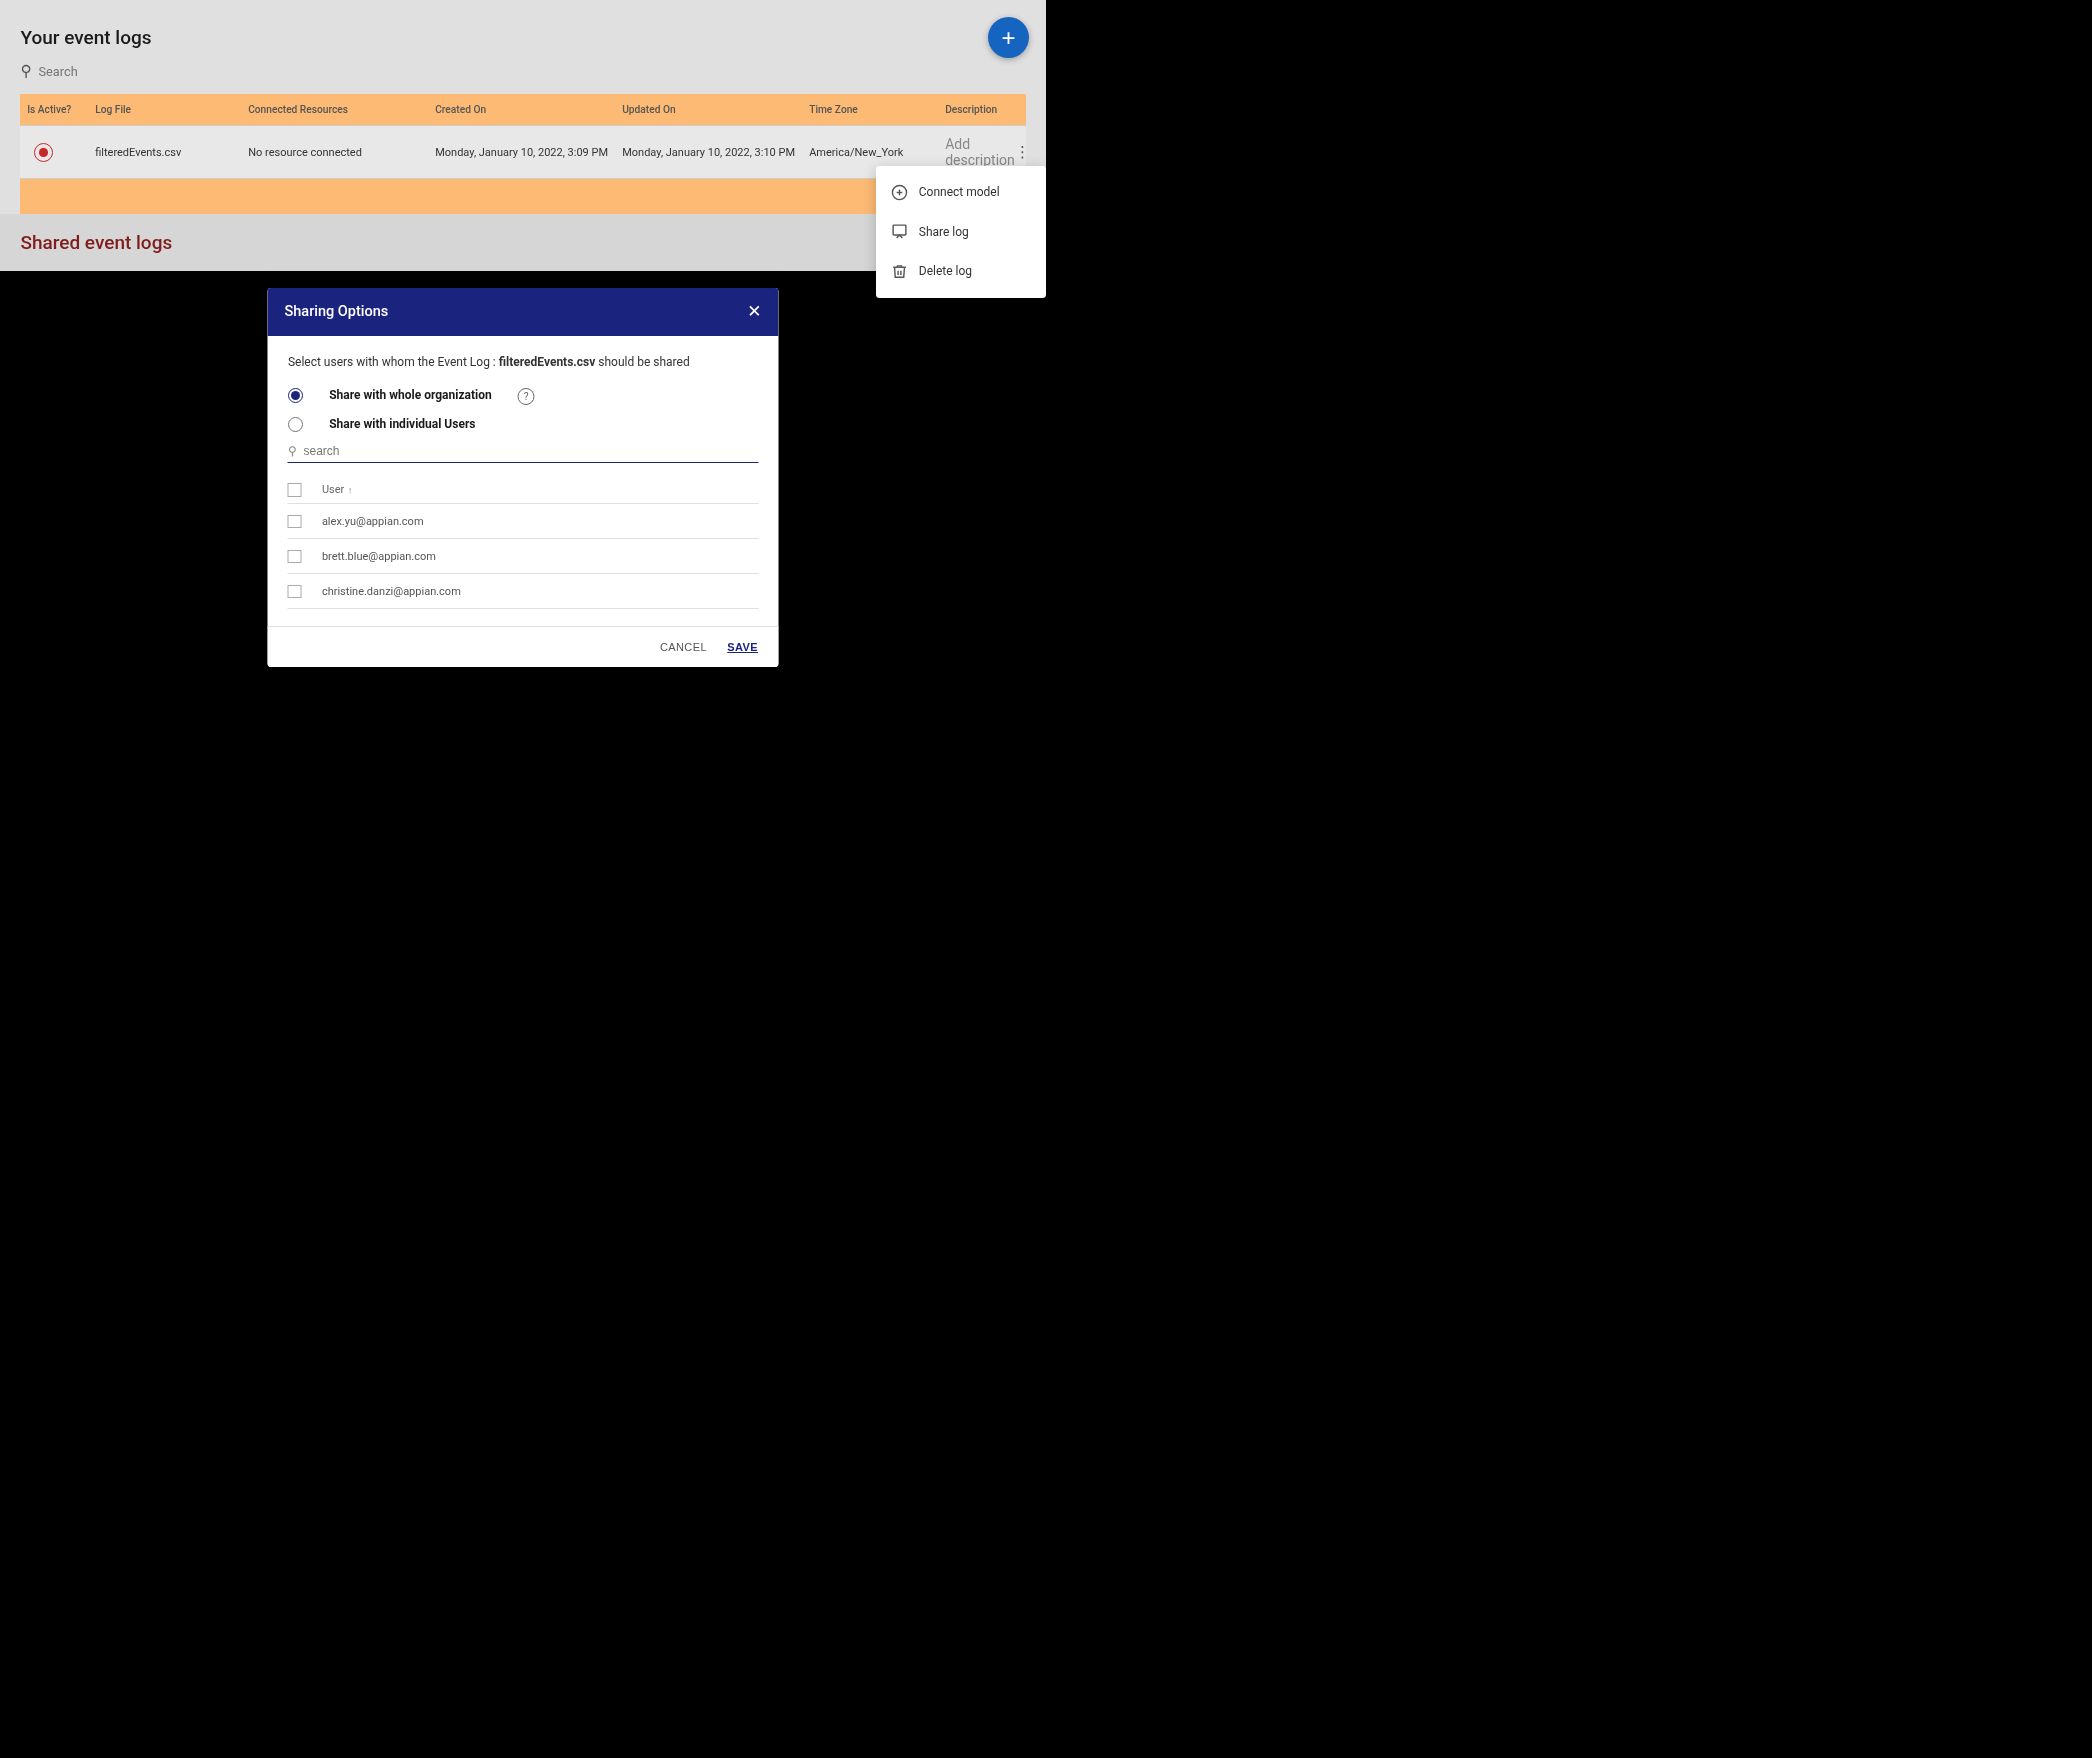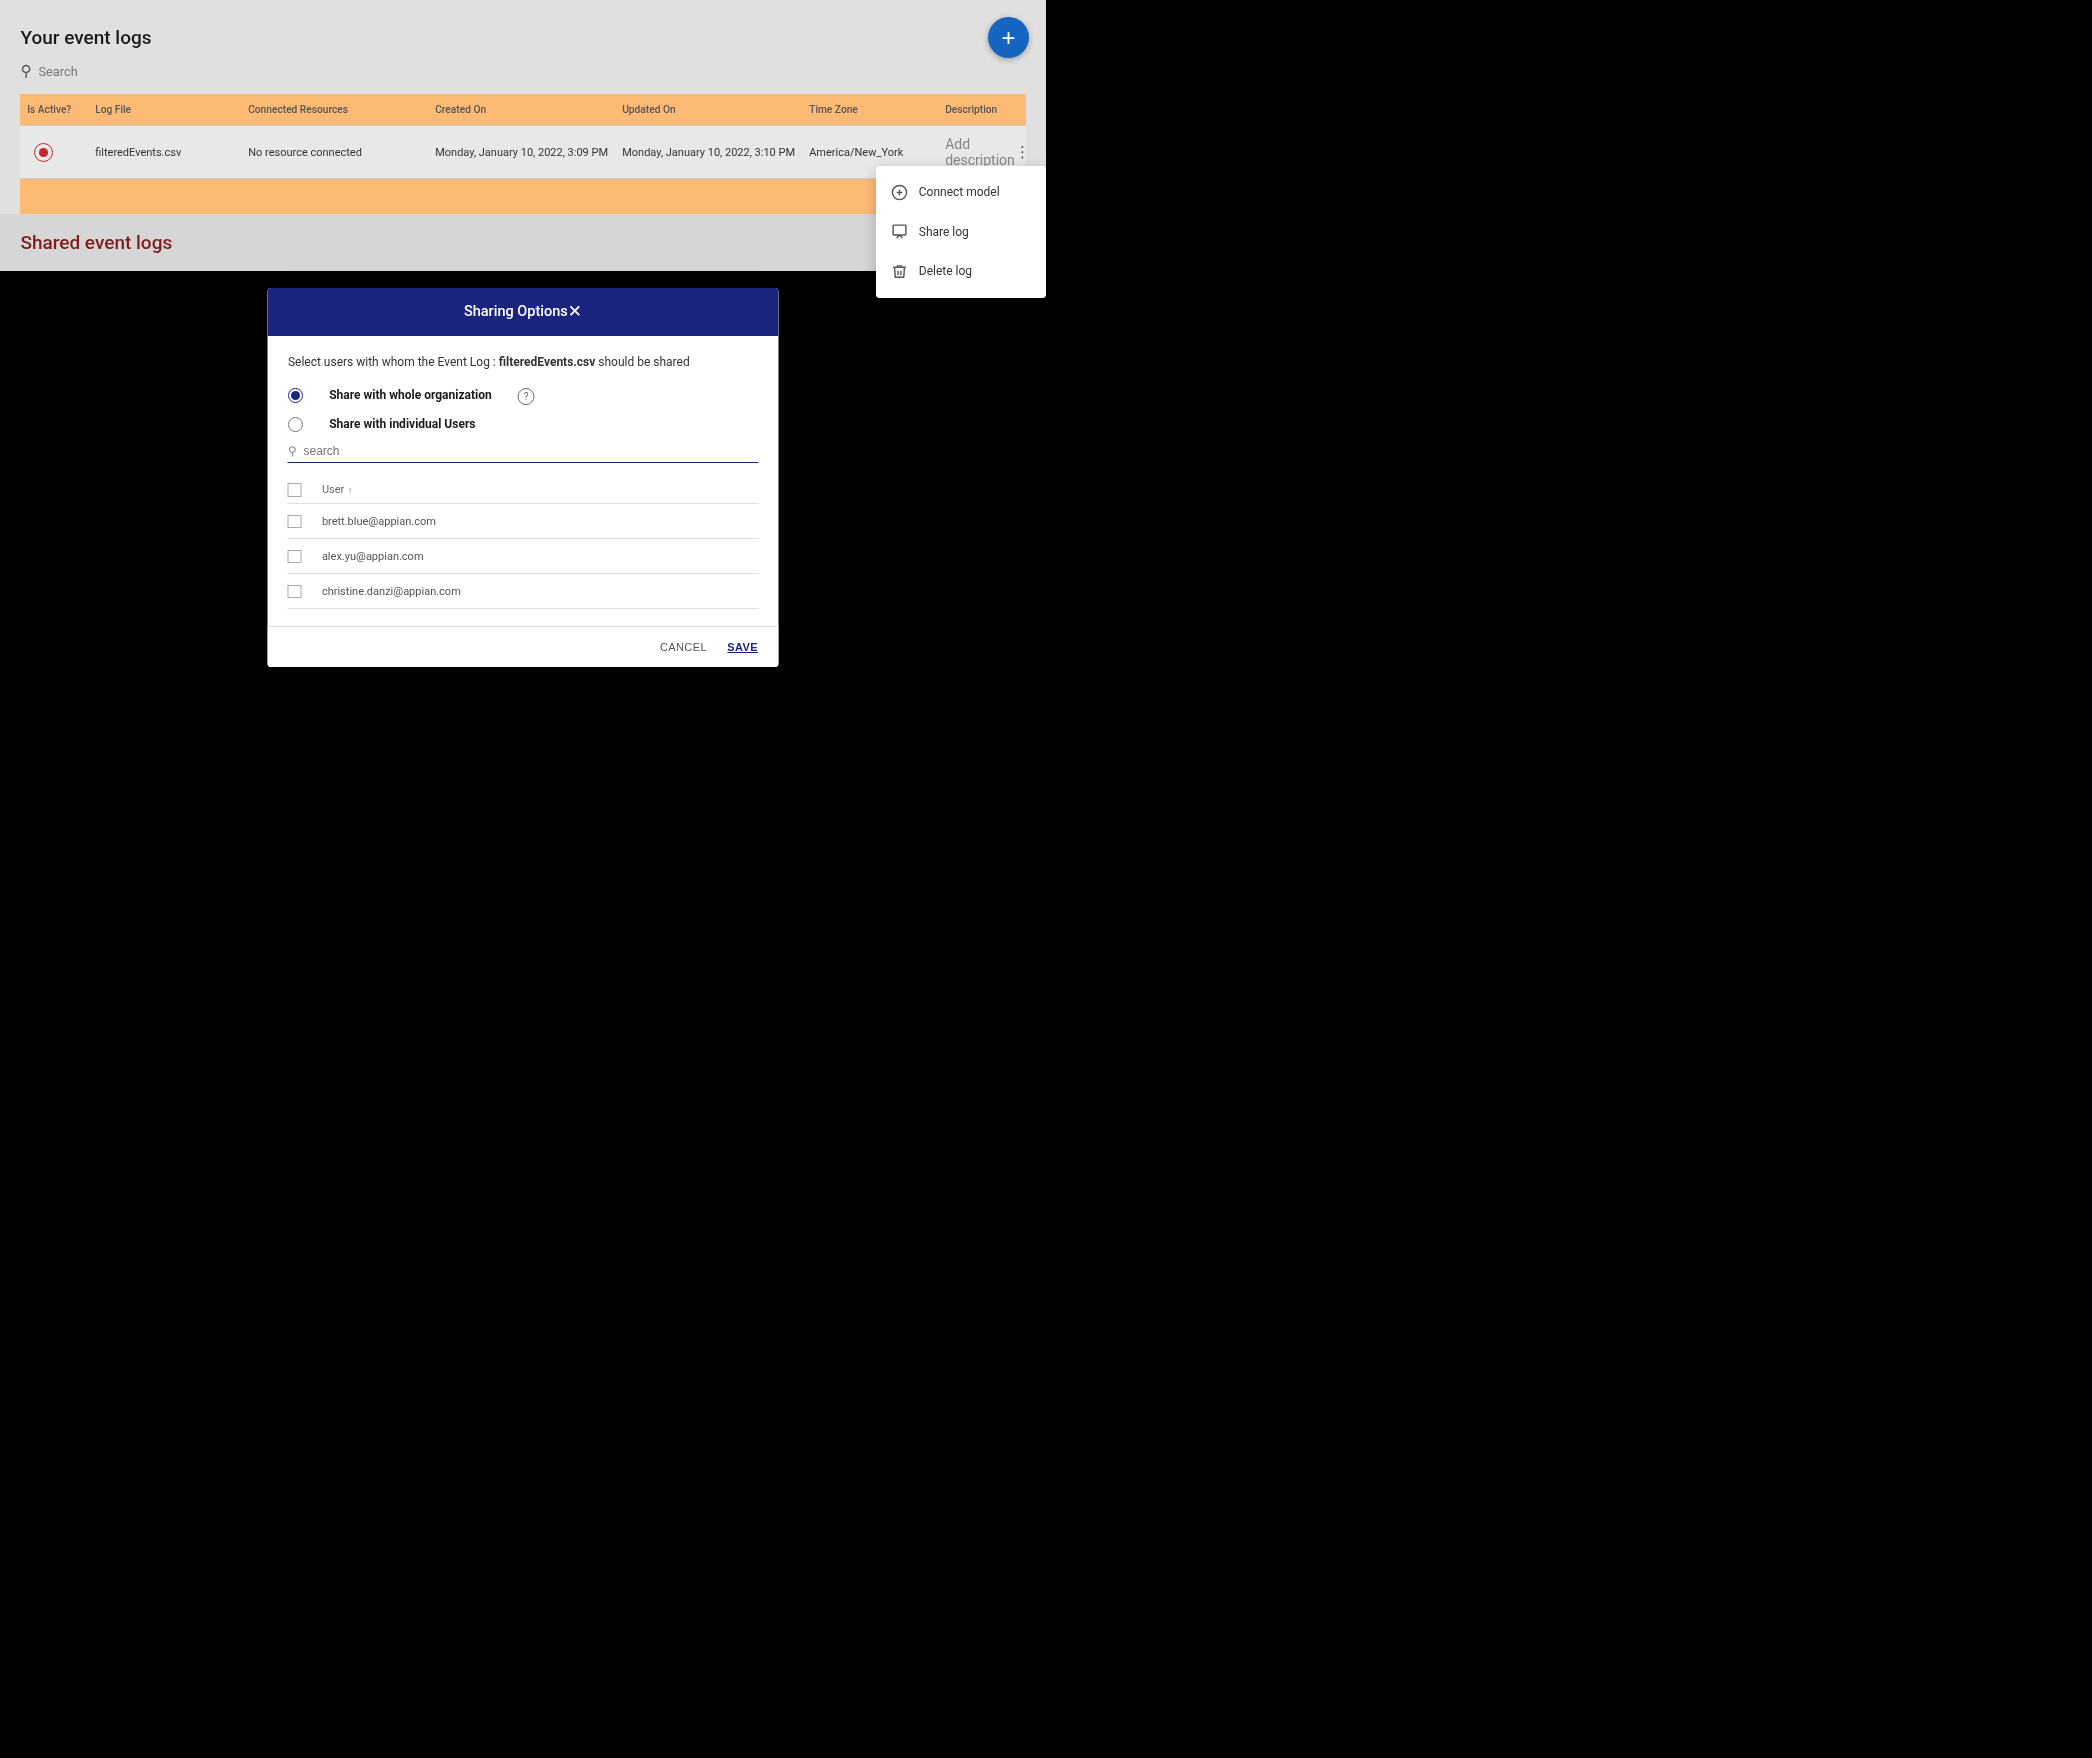--- a/index.html
+++ b/index.html
@@ -205,21 +205,21 @@
       display: flex;
       flex-direction: column;
     }
 
     .modal-header {
       background: #1a237e;
       color: white;
       padding: 13.6px 17px;
       display: flex;
       align-items: center;
-      justify-content: center;
+      justify-content: space-between;
     }
 
     .modal-title {
       font-size: 14.5px;
       font-weight: 500;
     }
 
     .modal-close {
       background: none;
       border: none;
@@ -504,28 +504,28 @@
           <div class="user-table-header-cell">
             <span>User</span>
             <span class="sort-arrow">↑</span>
           </div>
         </div>
 
         <div class="user-row">
           <div>
             <div class="user-checkbox"></div>
           </div>
-          <div class="user-email">brett.blue@appian.com</div>
+          <div class="user-email">alex.yu@appian.com</div>
         </div>
 
         <div class="user-row">
           <div>
             <div class="user-checkbox"></div>
           </div>
-          <div class="user-email">alex.yu@appian.com</div>
+          <div class="user-email">brett.blue@appian.com</div>
         </div>
 
         <div class="user-row">
           <div>
             <div class="user-checkbox"></div>
           </div>
           <div class="user-email">christine.danzi@appian.com</div>
         </div>
 
       </div>

